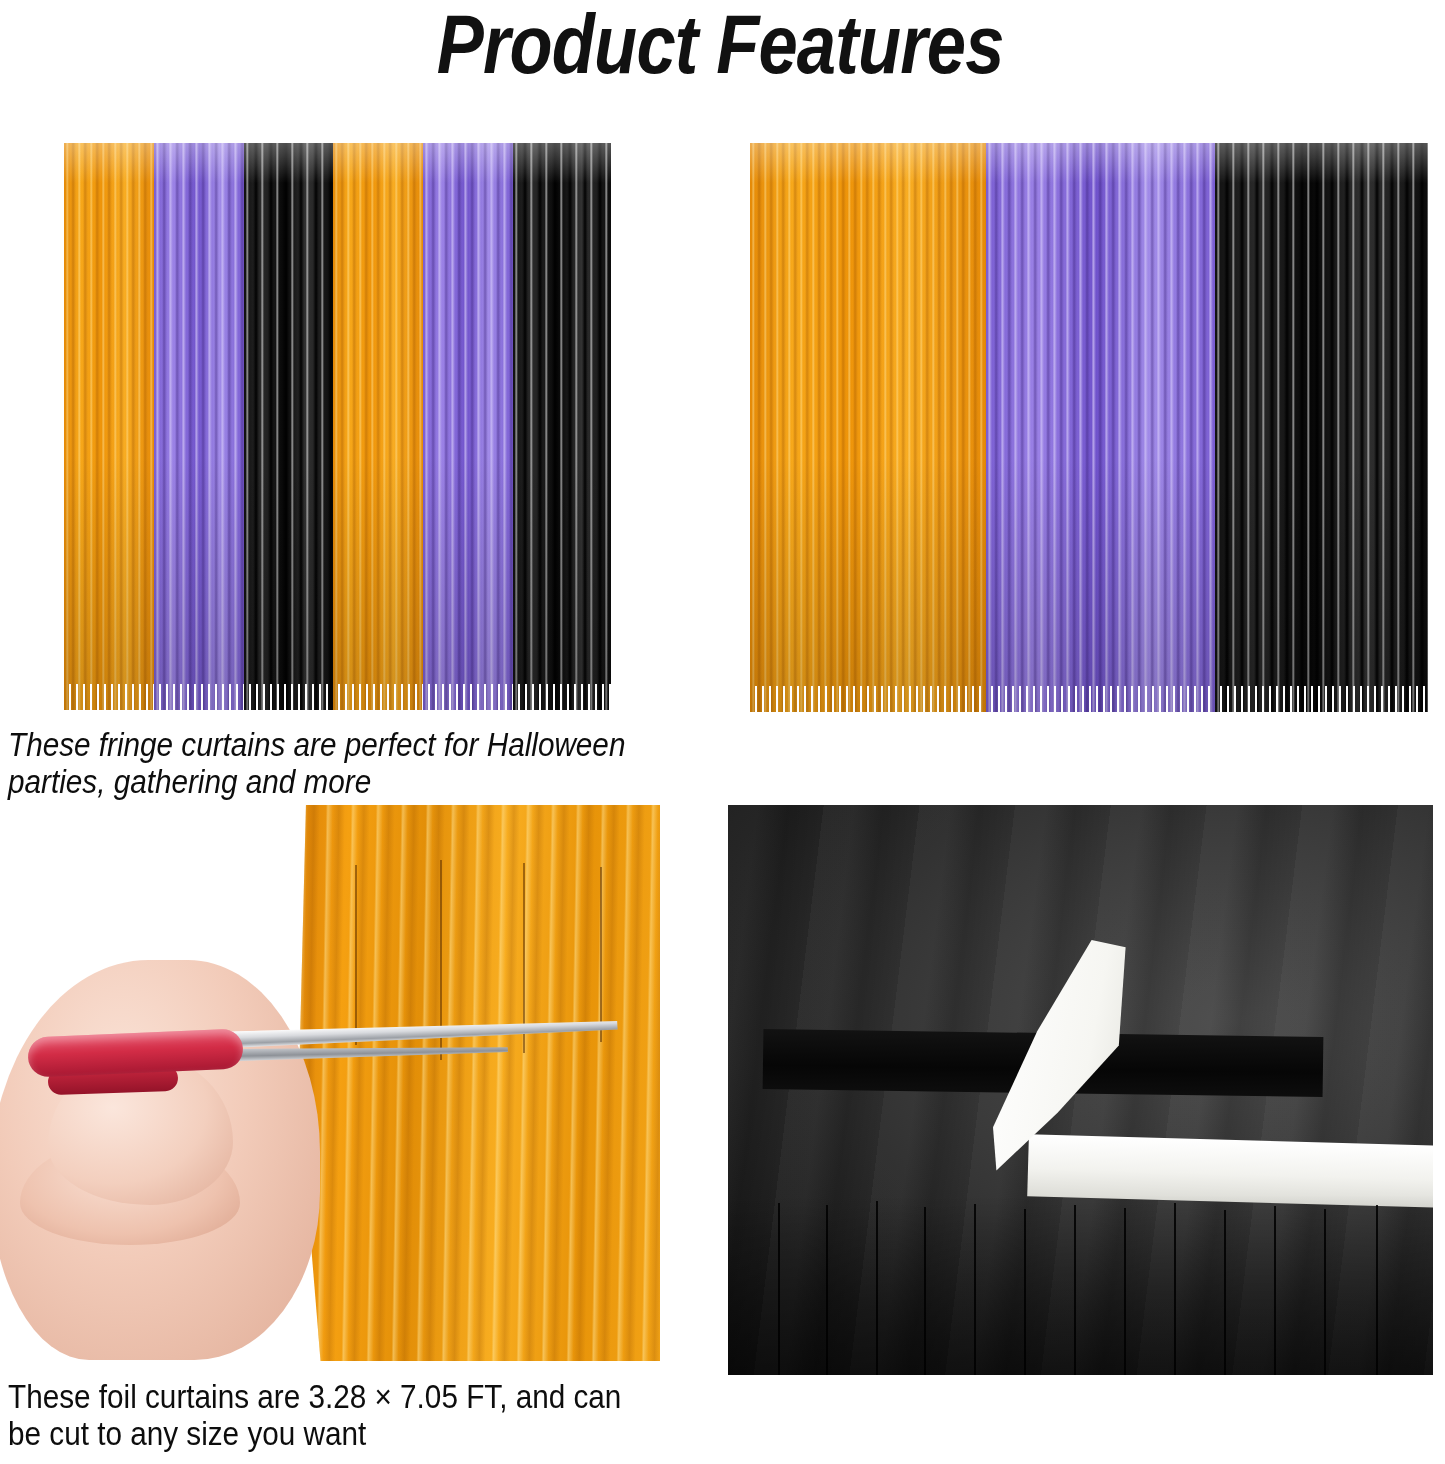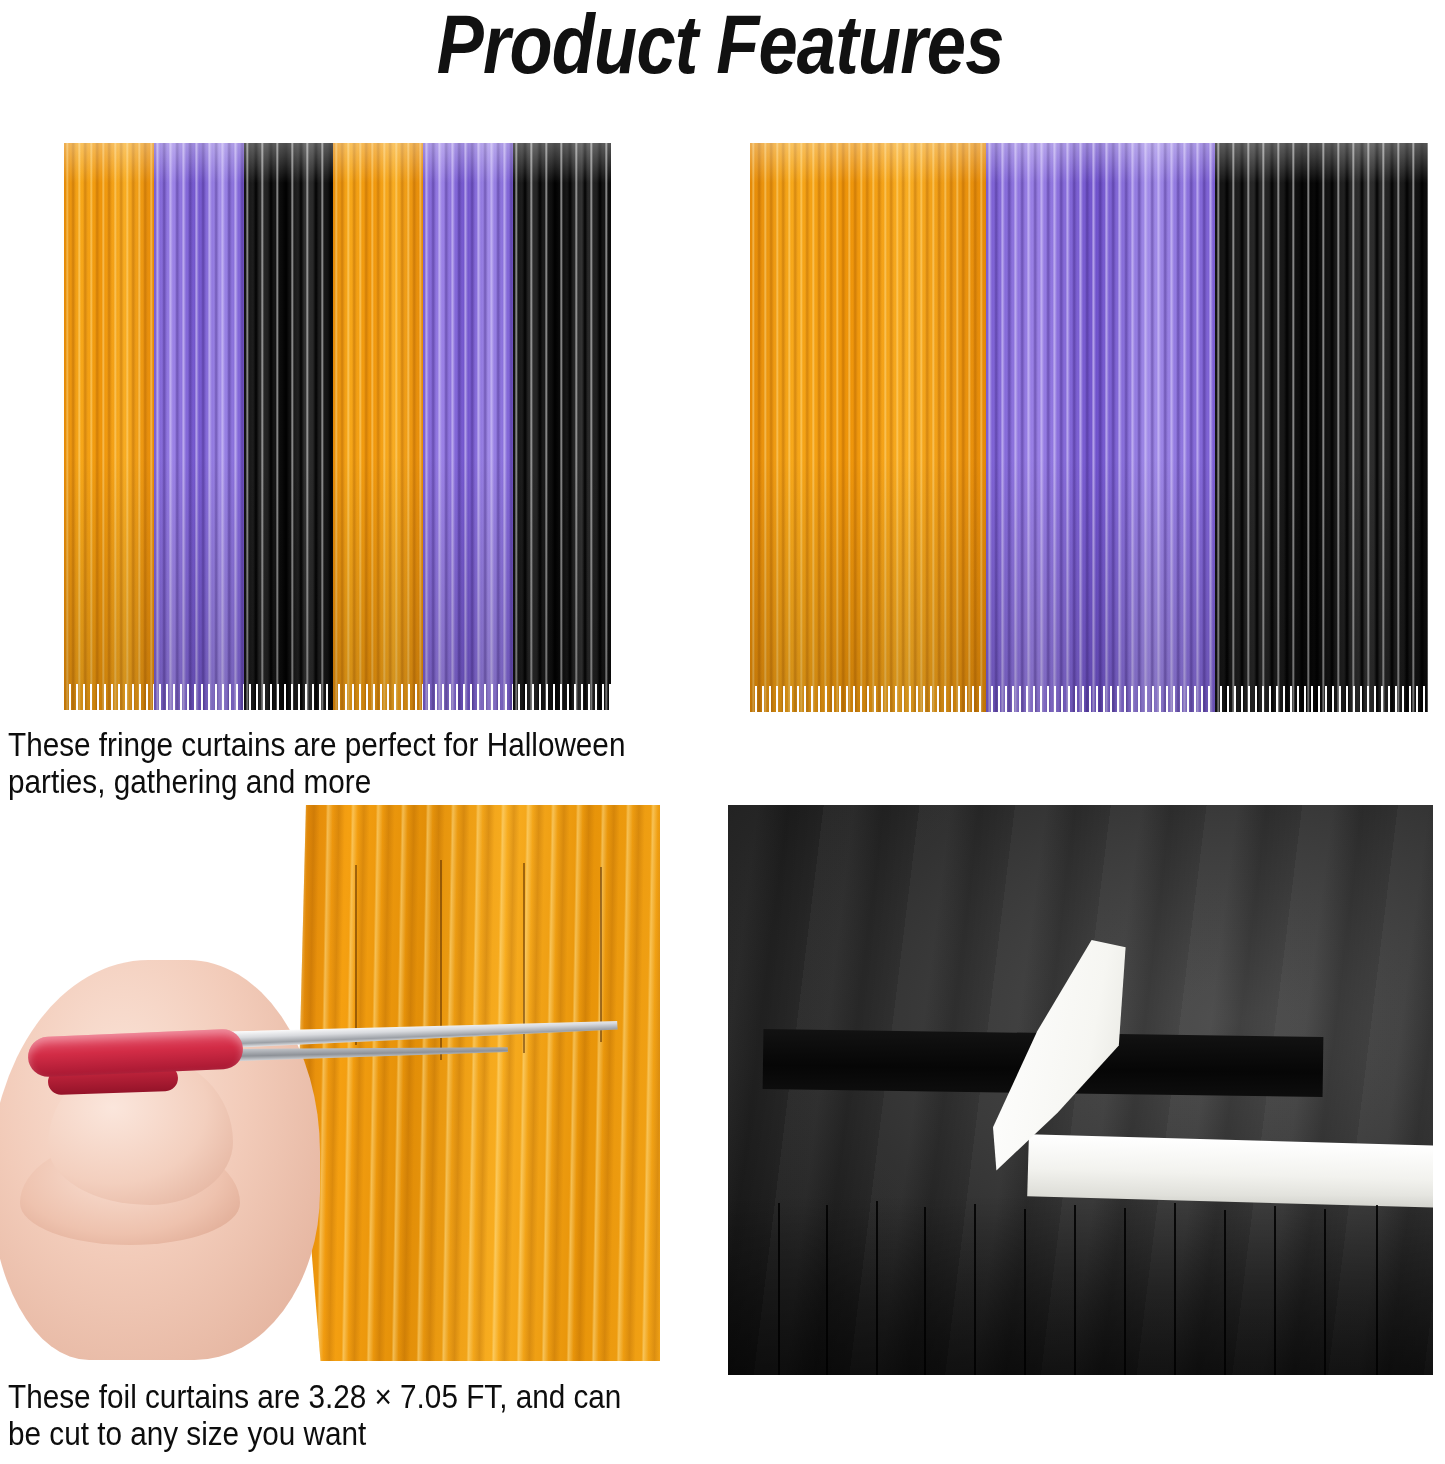--- a/index.html
+++ b/index.html
@@ -22,21 +22,21 @@
     letter-spacing:-1px;
     color:#111111;
     line-height:1.0;
     transform:scaleX(0.84);
     transform-origin:49% 50%;
     white-space:nowrap;
   }
 
   
   .cell{position:absolute;}
-  #cell-1{left:0;   top:118px; width:723px; height:690px;}
+  #cell-1{left:0;   top:118px; width:723px; height:690px;font-style:italic;}
   #cell-2{left:723px;top:118px;width:722px; height:690px;}
   #cell-3{left:0;   top:800px; width:723px; height:664px;}
   #cell-4{left:723px;top:800px;width:722px; height:664px;}
 
   .photo{position:absolute;overflow:hidden;}
   .caption{
     position:absolute;
     font-size:33px;
     line-height:1.13;
     color:#0d0d0d;

